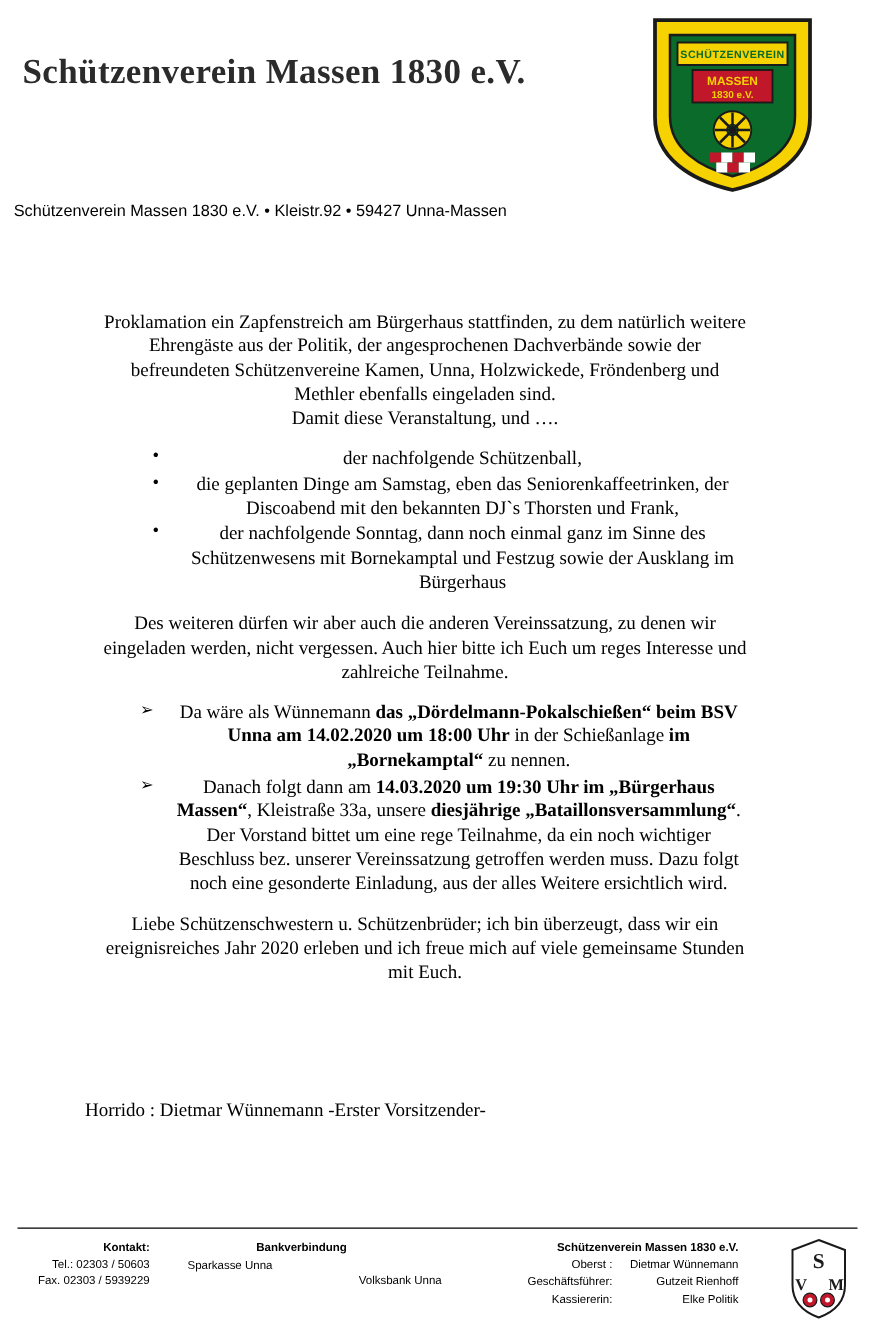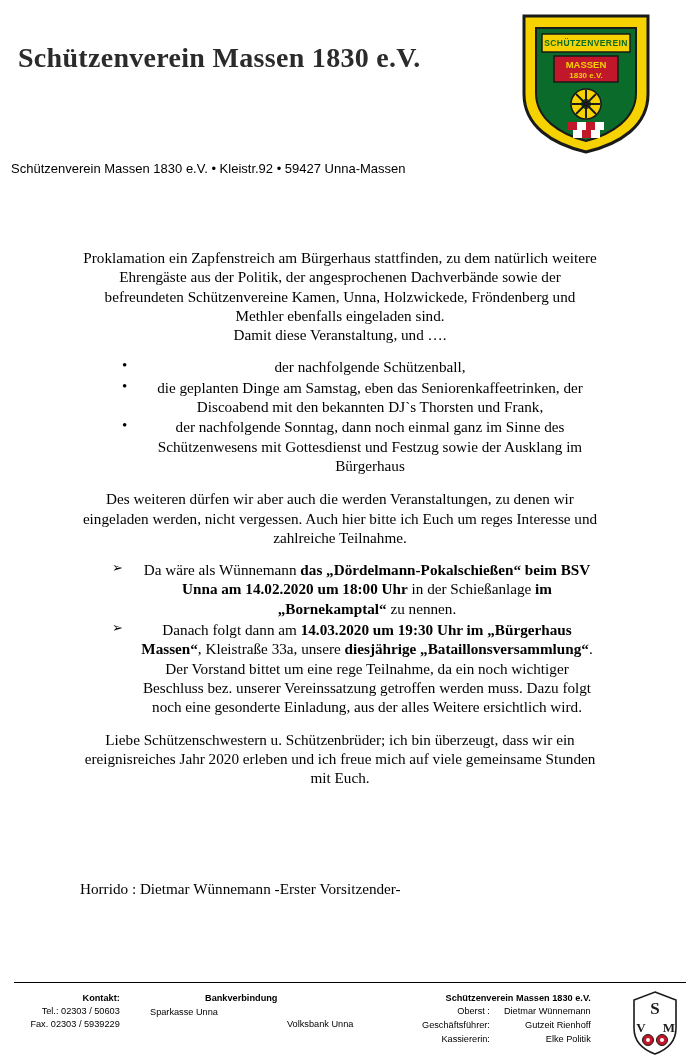--- a/index.html
+++ b/index.html
@@ -104,21 +104,21 @@
     position: absolute;
     left: 0;
     top: 0px;
     font-size: 13px;
   }
 
   b { font-weight: bold; }
 
   .closing {
     position: absolute;
-    left: 80px;
+    left: 68px;
     top: 880px;
     font-size: 15.2px;
     font-family: Liberation Serif, serif;
   }
 
   
   .footer-rule {
     position: absolute;
     left: 14px;
     top: 982px;
@@ -210,24 +210,24 @@
   </div>
 </div>
 
 <div class="body-copy">
   <p class="para tight">Proklamation ein Zapfenstreich am Bürgerhaus stattfinden, zu dem natürlich weitere Ehrengäste aus der Politik, der angesprochenen Dachverbände sowie der befreundeten Schützenvereine  Kamen, Unna, Holzwickede, Fröndenberg und Methler ebenfalls eingeladen sind.</p>
   <p class="para">Damit diese Veranstaltung, und ….</p>
 
   <ul class="bullets">
     <li>der nachfolgende Schützenball,</li>
     <li>die geplanten Dinge am Samstag, eben das Seniorenkaffeetrinken, der Discoabend mit den bekannten DJ`s Thorsten und Frank,</li>
-    <li>der nachfolgende Sonntag, dann noch einmal ganz im Sinne des Schützenwesens mit Gottesdienst und Festzug sowie der Ausklang im Bürgerhaus</li>
+    <li>der nachfolgende Sonntag, dann noch einmal ganz im Sinne des Schützenwesens mit Bornekamptal und Festzug sowie der Ausklang im Bürgerhaus</li>
   </ul>
 
-  <p class="para">Des weiteren dürfen wir aber auch die werden Veranstaltungen, zu denen wir eingeladen werden, nicht vergessen. Auch hier bitte ich Euch um reges Interesse und zahlreiche Teilnahme.</p>
+  <p class="para">Des weiteren dürfen wir aber auch die anderen Vereinssatzung, zu denen wir eingeladen werden, nicht vergessen. Auch hier bitte ich Euch um reges Interesse und zahlreiche Teilnahme.</p>
 
   <ul class="arrows">
     <li>
       <span>Da wäre als Wünnemann </span><b>das „Dördelmann-Pokalschießen“ beim BSV Unna am 14.02.2020 um 18:00 Uhr</b><span> in der Schießanlage </span><b>im „Bornekamptal“</b><span> zu nennen.</span>
     </li>
     <li>
       <span>Danach folgt dann am </span><b>14.03.2020 um 19:30 Uhr im „Bürgerhaus Massen“</b><span>, Kleistraße 33a,  unsere </span><b>diesjährige „Bataillonsversammlung“</b><span>. Der Vorstand bittet um eine rege Teilnahme, da ein noch wichtiger Beschluss bez. unserer Vereinssatzung getroffen werden  muss. Dazu folgt noch eine gesonderte Einladung, aus der alles Weitere ersichtlich wird.</span>
     </li>
   </ul>
 

